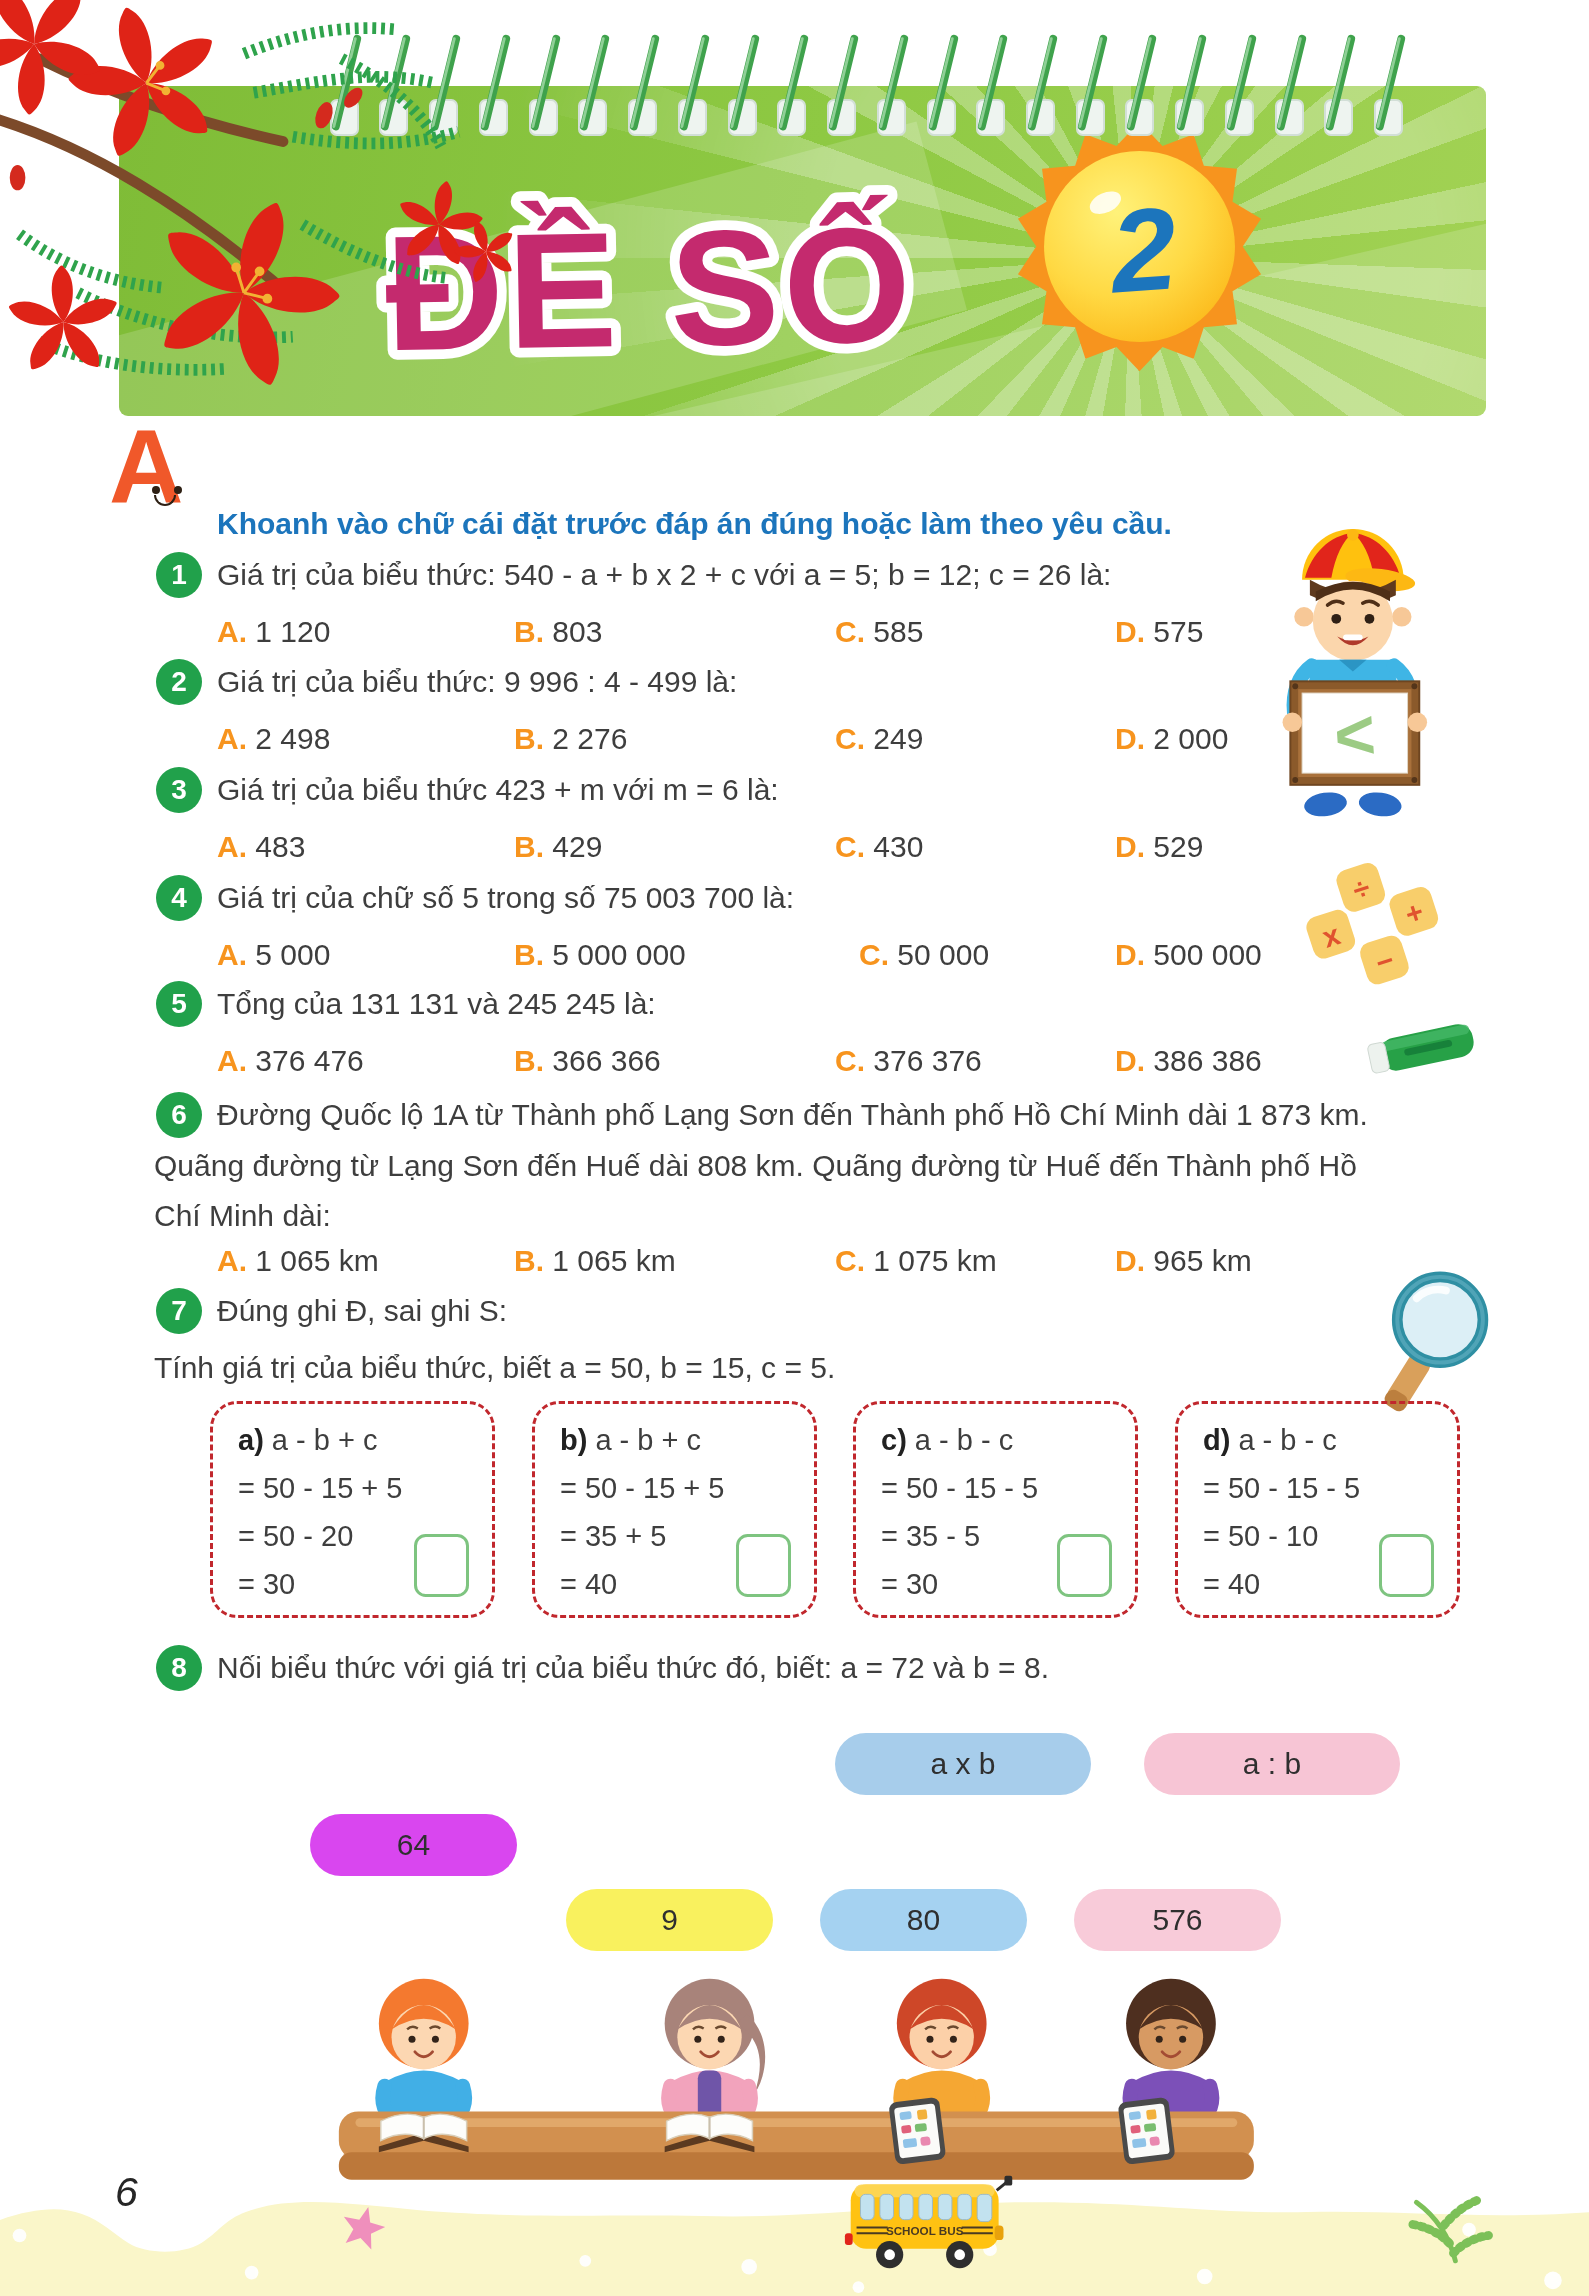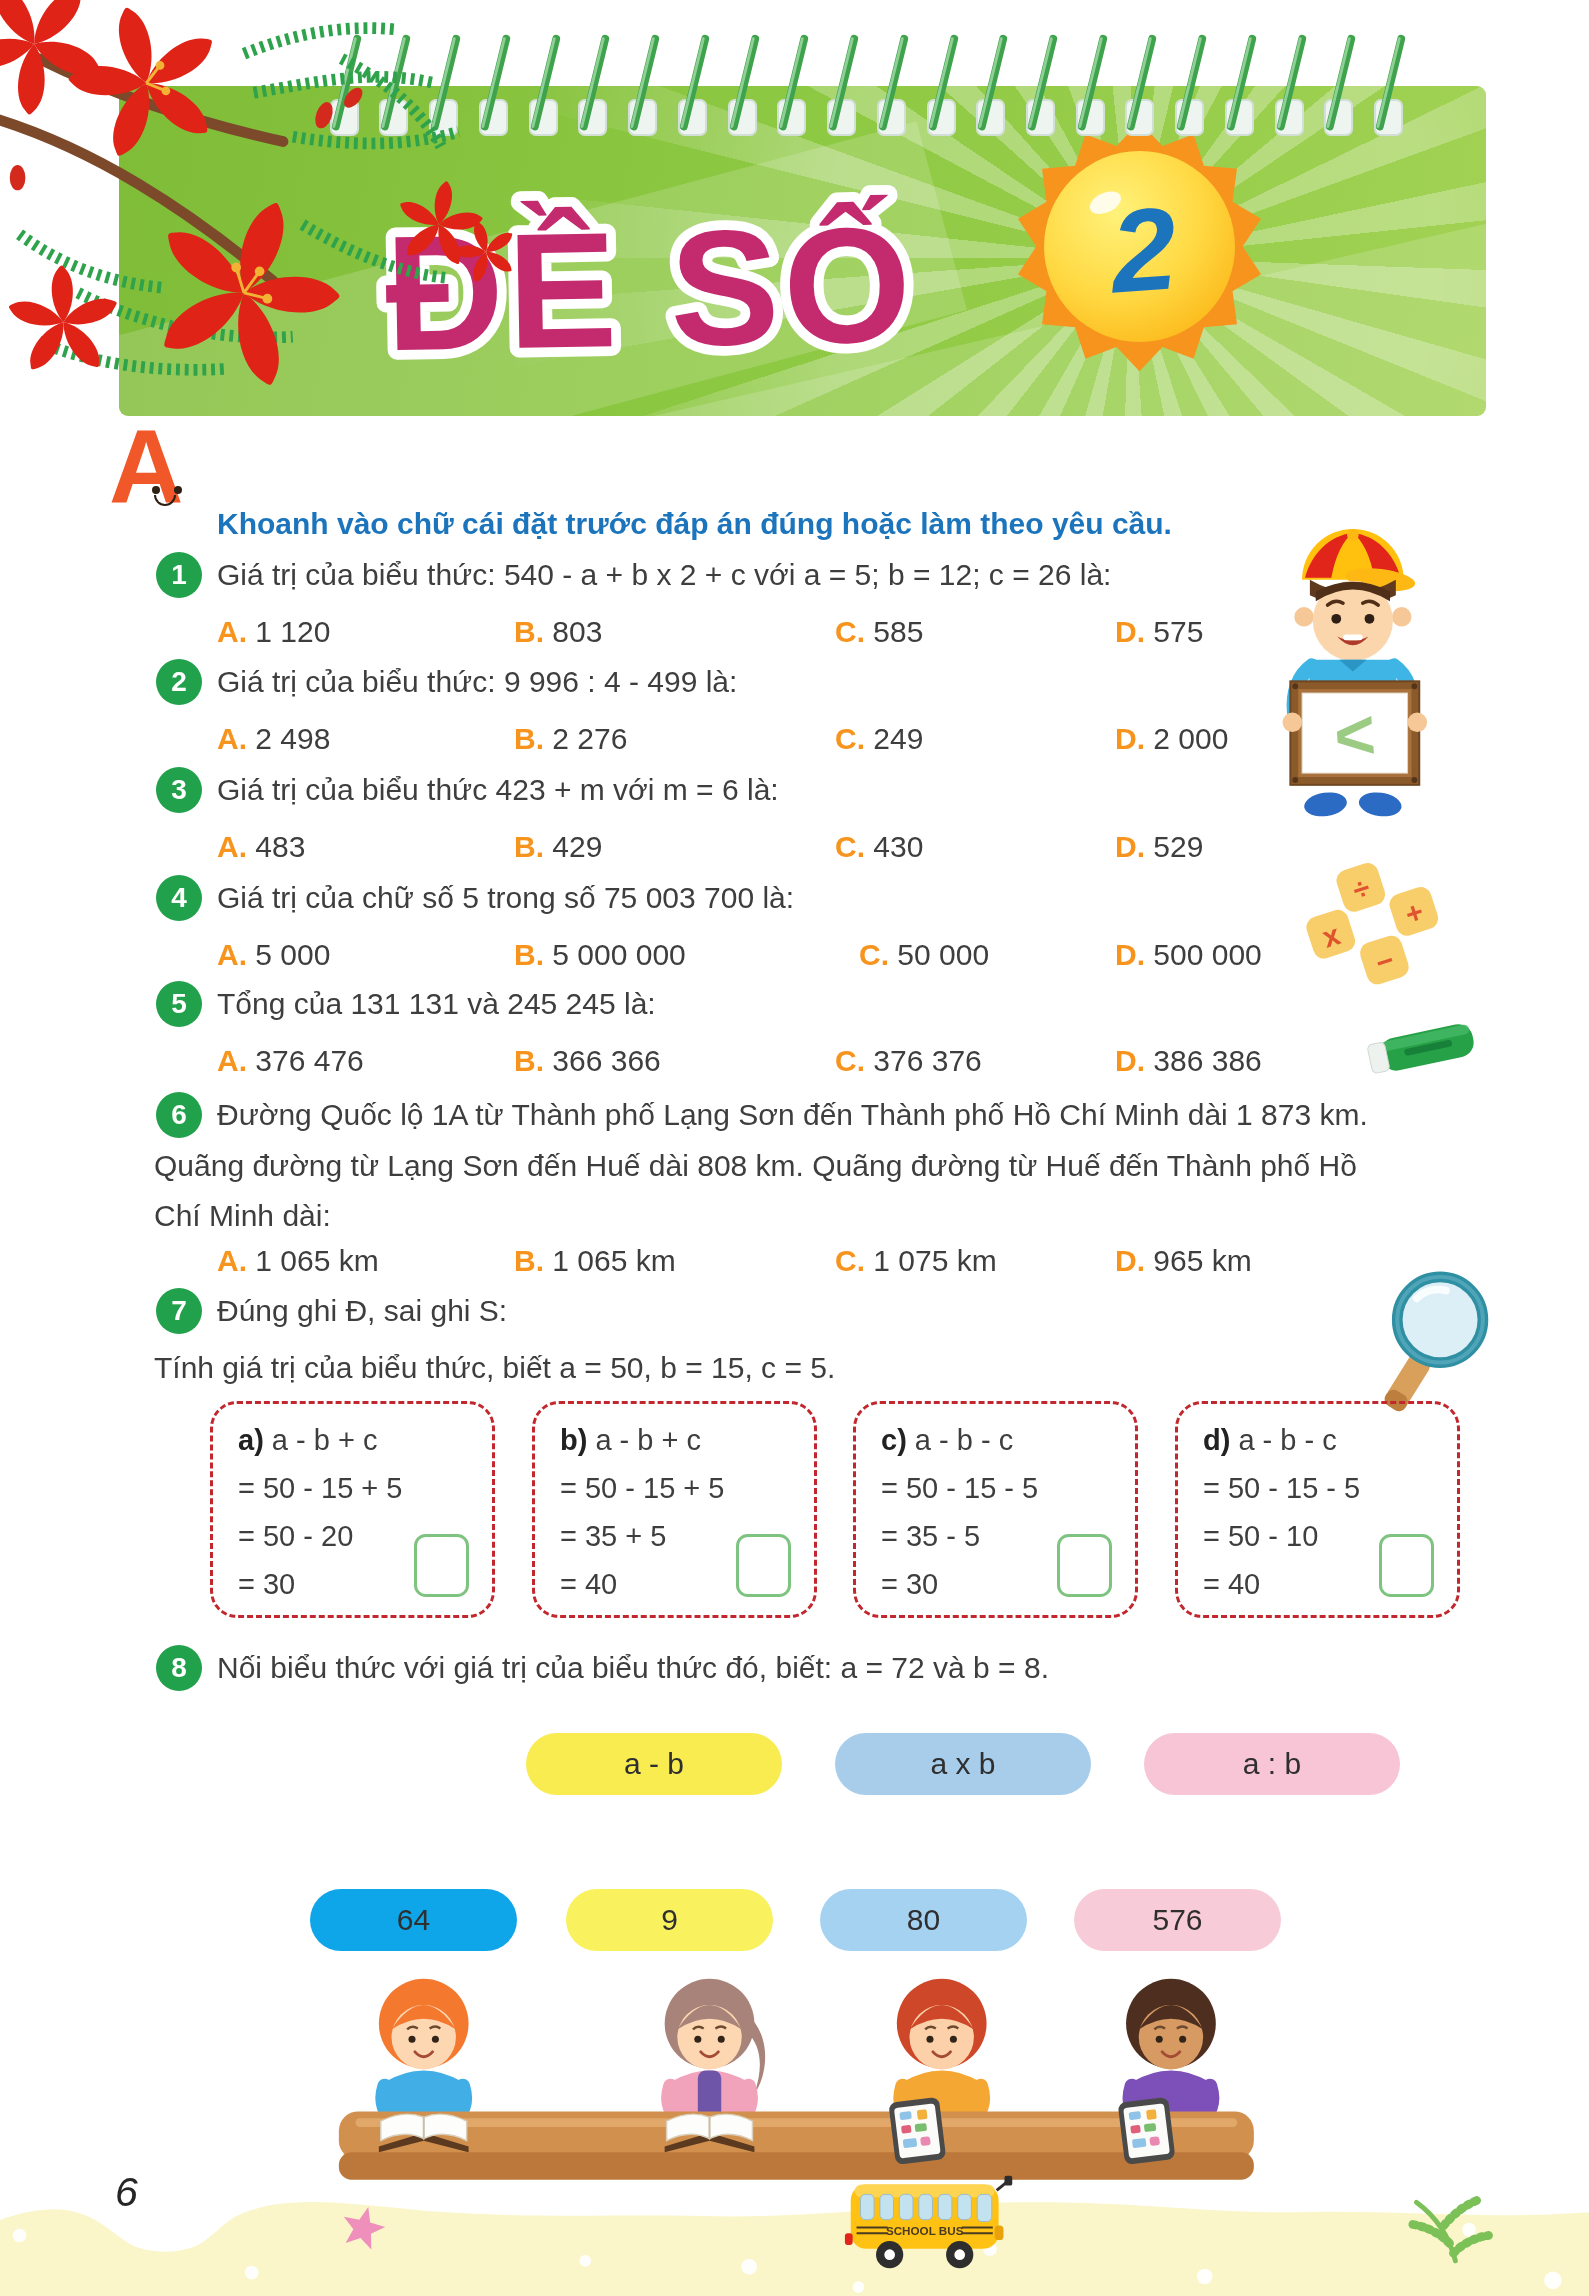--- a/index.html
+++ b/index.html
@@ -439,24 +439,23 @@
         <div class="bxline">= 30</div>
        <span class="fillbox"></span>
       </div>
       <div class="q7box" style="left:1175px">
        <div class="bxline"><b>d)</b> a - b - c</div>
        <div class="bxline">= 50 - 15 - 5</div>
         <div class="bxline">= 50 - 10</div>
         <div class="bxline">= 40</div>
        <span class="fillbox"></span>
       </div>
-      <div class="pill" style="left:526px;top:1733px;width:256px;background:#f8ec51">a - b</div>
       <div class="pill" style="left:1144px;top:1733px;width:256px;background:#f7c5d5">a : b</div>
       <div class="pill" style="left:835px;top:1733px;width:256px;background:#a7cdeb">a x b</div>
-      <div class="pill" style="left:310px;top:1889px;width:207px;background:#0ea5e9">64</div>
+      <div class="pill" style="left:310px;top:1814px;width:207px;background:#d946ef">64</div>
       <div class="pill" style="left:566px;top:1889px;width:207px;background:#f9f15e">9</div>
       <div class="pill" style="left:820px;top:1889px;width:207px;background:#a5d2f1">80</div>
       <div class="pill" style="left:1074px;top:1889px;width:207px;background:#f8cbd9">576</div>
     </div>
 
   <svg class="decor" style="left:1263px;top:527px" width="210" height="293" viewBox="0 0 215 300">
     <path d="M40 54 A52 52 0 0 1 144 54 Z" fill="#ffc10e"></path>
     <path d="M92 6 C68 9 50 27 43 52 L70 52 C74 30 82 14 92 6 Z" fill="#e1251b"></path>
     <path d="M92 6 C116 9 134 27 141 52 L114 52 C110 30 102 14 92 6 Z" fill="#e1251b"></path>
     <ellipse cx="120" cy="54" rx="36" ry="11" fill="#fdb813" transform="rotate(7 120 54)"></ellipse>

